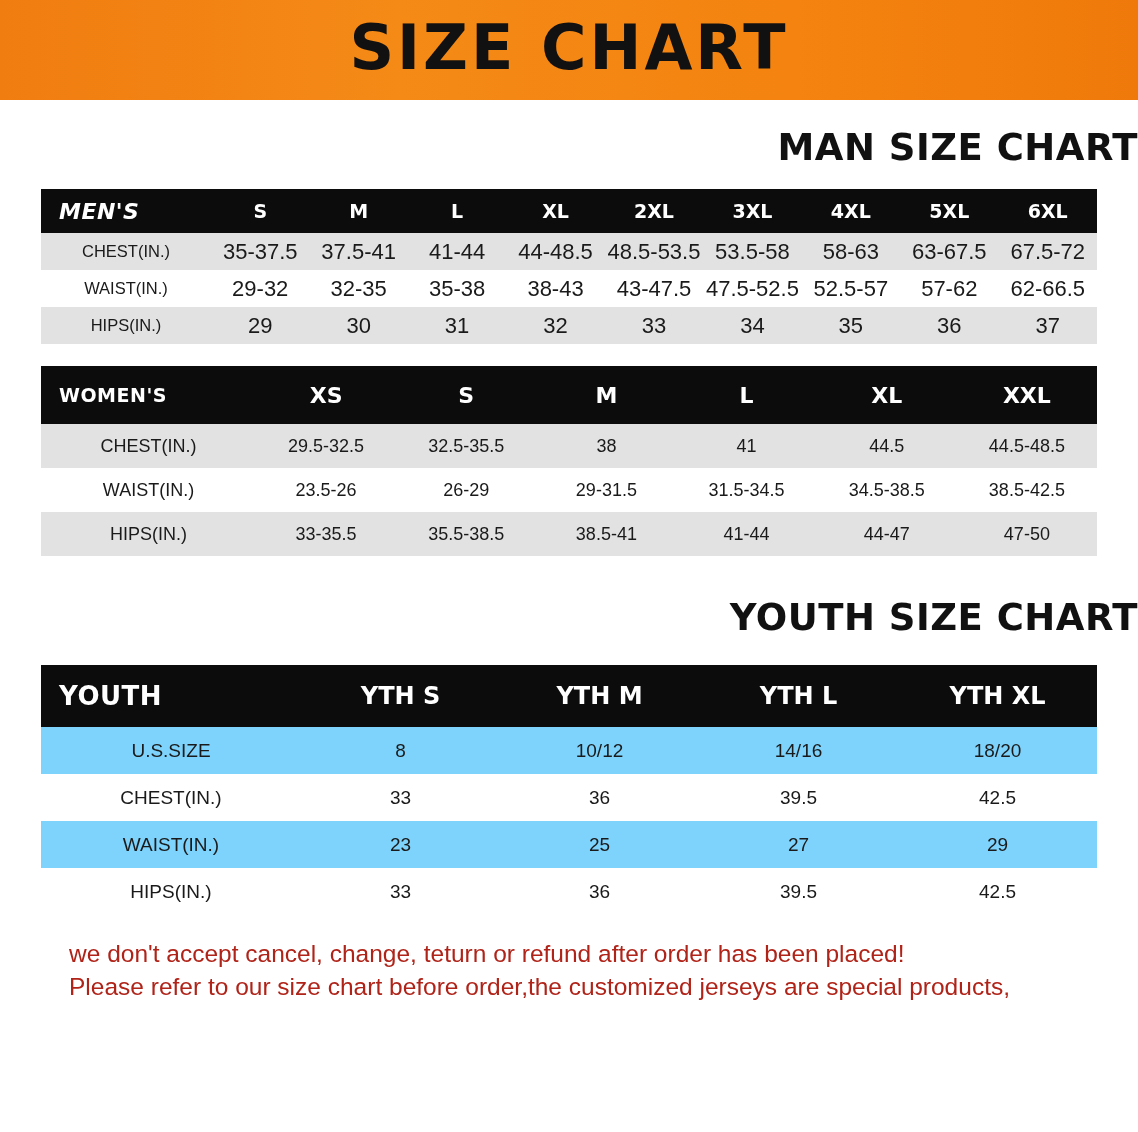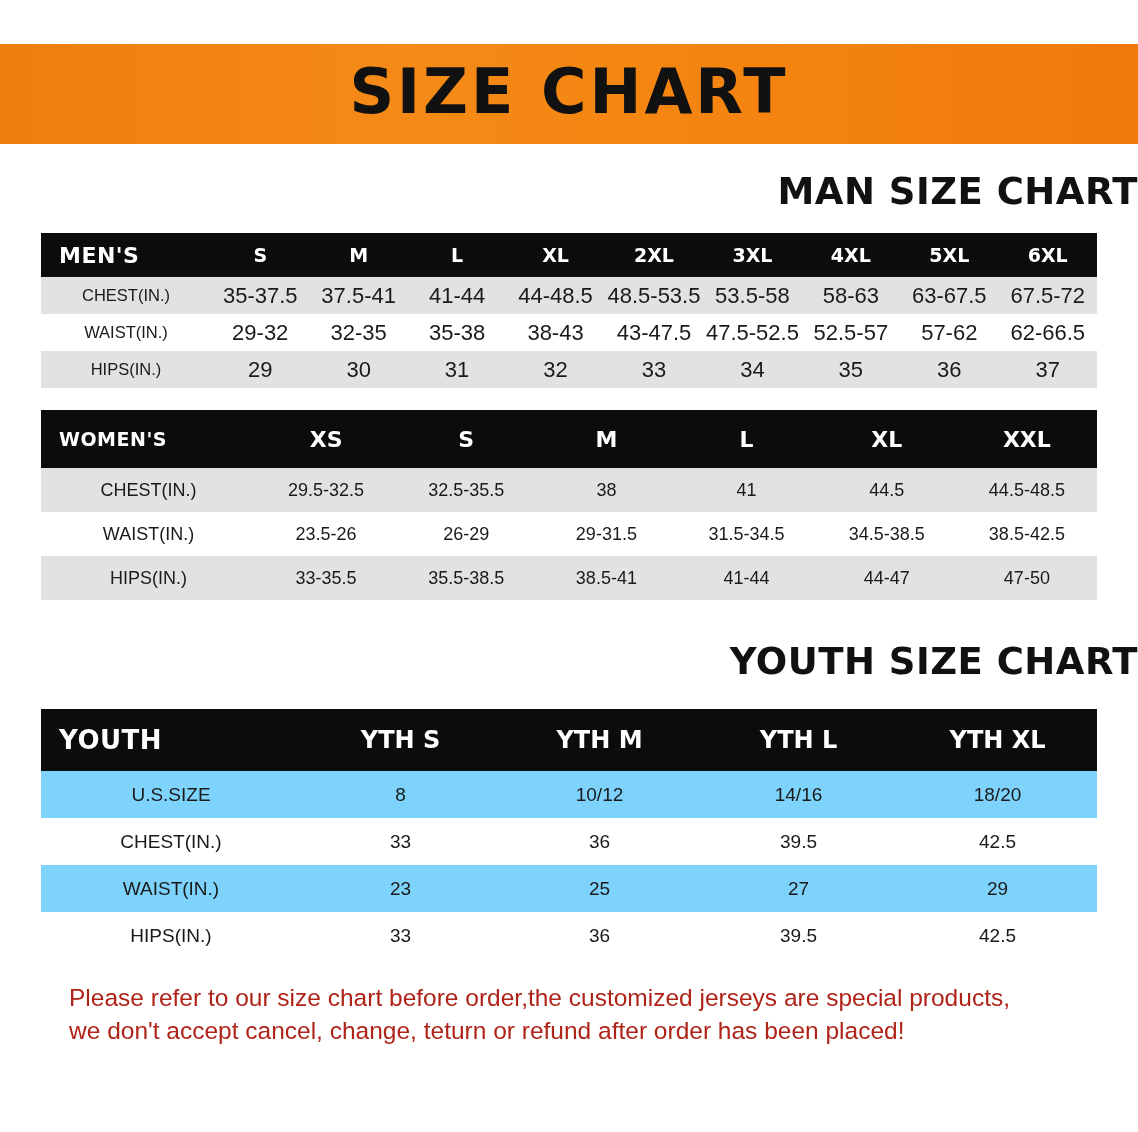--- a/index.html
+++ b/index.html
@@ -12,21 +12,20 @@
     background: #ffffff;
     font-family: "Liberation Sans", sans-serif;
     color: #111111;
     overflow: hidden;
   }
   .page {
     position: relative;
     width: 1138px;
     height: 996px;
     background: #ffffff;
-    margin-top: 44px;
   }
 
   
   .banner {
     height: 100px;
     background: linear-gradient(90deg, #f07d10 0%, #f58a17 35%, #f4830f 70%, #ef7a0b 100%);
     display: flex;
     align-items: center;
     justify-content: center;
   }
@@ -91,21 +90,21 @@
     font-family: "Liberation Sans", sans-serif;
     color: #1a1a1a;
   }
   .row-label {
     text-align: center;
     color: #1a1a1a;
   }
 
   
   .men-table thead th { height: 44px; font-size: 19px; }
-  .men-table thead th.hdr-label { font-size: 22px; }
+  .men-table thead th.hdr-label { font-size: 22px; font-style: italic; }
   .men-table tbody td { height: 35px; font-size: 22px; }
   .men-table tbody tr.alt td { background: #e2e2e2; }
   .men-table tbody tr.plain td { background: #ffffff; }
   .men-table tbody td.row-label { font-size: 16.5px; }
   .men-table col.c-label { width: 170px; }
 
   
   .women-table thead th { height: 58px; font-size: 22px; }
   .women-table thead th.hdr-label { font-size: 19px; }
   .women-table tbody td { height: 42px; font-size: 18px; }
@@ -319,17 +318,17 @@
           <td>33</td>
           <td>36</td>
           <td>39.5</td>
           <td>42.5</td>
         </tr>
       </tbody>
     </table>
   </div>
 
   <div class="note">
+    <div>we don't accept cancel, change, teturn or refund after order has been placed!</div>
     <div>Please refer to our size chart before order,the customized jerseys are special products,</div>
-    <div>we don't accept cancel, change, teturn or refund after order has been placed!</div>
   </div>
 
 </div>
 
 </body></html>

